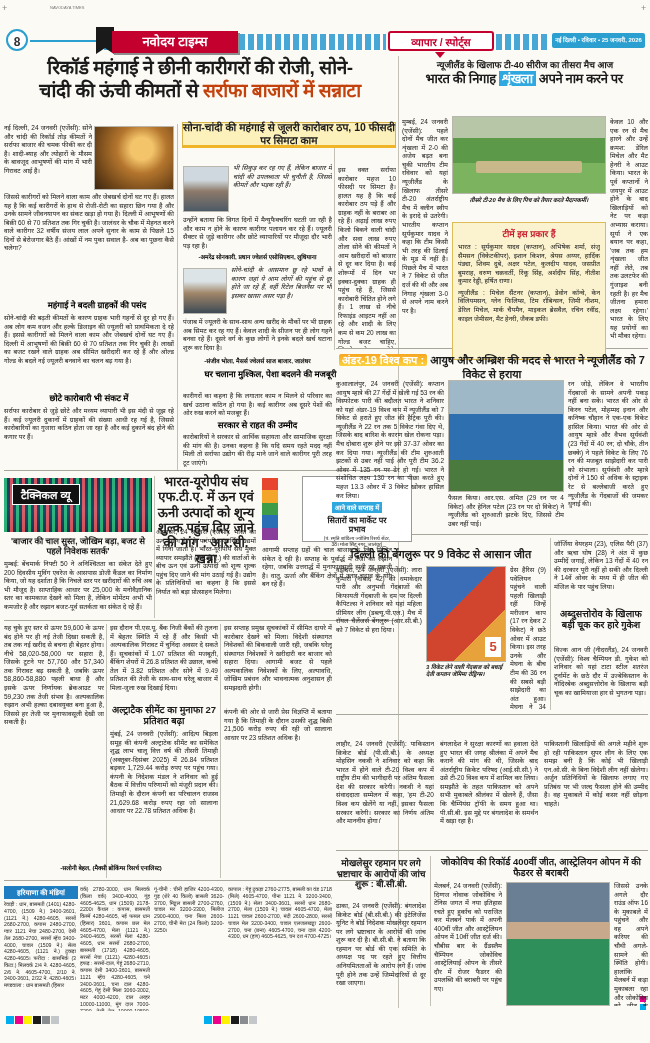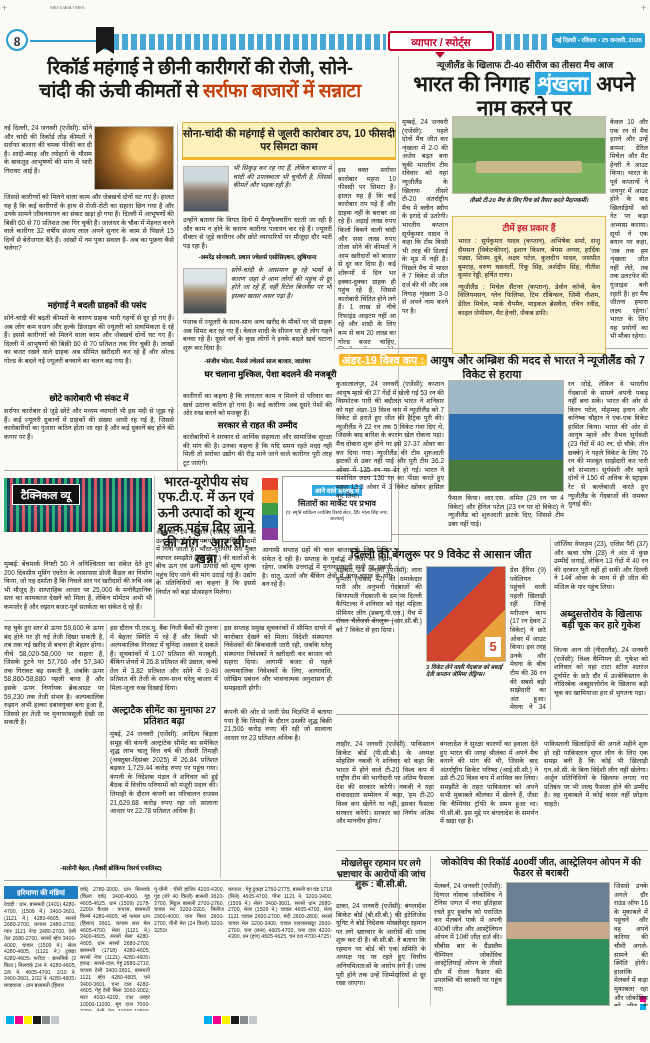--- a/index.html
+++ b/index.html
@@ -9,30 +9,30 @@
   .t{font-size:6.5px;line-height:1.32;text-align:justify;color:#222;overflow:hidden;}
   .t5{font-size:5.2px;line-height:1.3;text-align:justify;color:#2a2a2a;overflow:hidden;}
   .cap{font-size:5.9px;font-weight:bold;font-style:italic;line-height:1.2;color:#111;}
   .sub{font-weight:bold;text-align:center;font-size:8.5px;line-height:1.15;color:#000;}
   .attrib{font-size:6px;font-weight:bold;text-align:center;color:#000;}
   .vr{width:1px;background:#c3c0b8;}
   .hr{height:1px;background:#a9a69e;}
   .blue{color:#c2410c;}
   .photo{overflow:hidden;border:1px solid #b9b6ae;}
   .hl-biz{font-weight:bold;font-size:19px;line-height:1.22;text-align:center;letter-spacing:-0.4px;}
-  .hl-sport{font-weight:bold;font-size:21px;line-height:1.15;text-align:center;letter-spacing:-0.4px;}
+  .hl-sport{font-weight:bold;font-size:13px;line-height:1.15;text-align:center;letter-spacing:-0.4px;}
   .hl-mid{font-weight:bold;text-align:center;line-height:1.18;}
   .tag-hl{background:linear-gradient(180deg,#f6a623,#fbd23c);color:#fff;padding:0 3px;border-radius:2px;}
   .srk-hl{background:#2fa8e0;color:#fff;padding:0 3px;}
   .ybox{background:#fcf0bb;border:1px solid #d8b34a;border-bottom:3px solid #f0b429;}
   .teams{background:#fbf3cf;border:1px solid #ddbb55;padding:4px 5px;}
   .dots{display:flex;gap:1px;}
   .dots span{width:8px;height:8px;display:inline-block;}
   .mandi-h{background:#1f7ec2;color:#fff;font-weight:bold;font-size:7px;text-align:center;line-height:13px;}
-  .astro{border:1px solid #999;background:#fff;text-align:center;padding:2px;}
+  .astro{border:1px solid #999;background:#fff;text-align:center;padding:19px;margin-left:20px;}
   .astro .tag{background:#2fa8e0;color:#fff;font-weight:bold;font-size:6.5px;padding:1px 3px;display:inline-block;}
   .astro .ttl{font-weight:bold;font-size:8px;line-height:1.15;margin-top:2px;}
   .astro .by{font-size:4.8px;line-height:1.2;margin-top:2px;}
   .plus{color:#888;font-size:9px;line-height:1;}
 </style>
 </head>
 <body>
 
 <div class="page">
 
@@ -42,20 +42,21 @@
   <div class="b" style="left:50px;top:5px;font-size:4px;color:#777;">NAVODAYA TIMES</div>
 
   <div class="b" style="left:104px;top:34px;width:282px;height:16px;background:repeating-linear-gradient(90deg,#49a7d6 0 6px,#fdfdfd 6px 9px);"></div>
   <div class="b" style="left:496px;top:34px;width:54px;height:16px;background:repeating-linear-gradient(90deg,#49a7d6 0 6px,#fdfdfd 6px 9px);"></div>
 
   <div class="b" style="left:6px;top:29px;width:22px;height:22px;border:2px solid #2a9fd0;border-radius:50%;text-align:center;line-height:22px;font-weight:bold;font-size:12px;color:#333;background:#fff;">8</div>
   <div class="b" style="left:30px;top:40px;width:66px;height:2px;background:#2a9fd0;"></div>
 
   <div class="b" style="left:96px;top:27px;width:18px;height:27px;background:#1a1a1a;clip-path:polygon(0 0,100% 0,100% 100%,50% 78%,0 100%);"></div>
 
+  <div class="b" style="left:112px;top:31px;width:126px;height:22px;background:#c4002f;color:#fff;font-weight:bold;font-size:13px;text-align:center;line-height:22px;box-shadow:2px 2px 0 #8d8d8d;">नवोदय टाइम्स</div>
 
   <div class="b" style="left:388px;top:31px;width:106px;height:20px;background:#fff;border:2px solid #c4002f;border-radius:3px;color:#c4002f;font-weight:bold;font-size:10.5px;text-align:center;line-height:18px;">व्यापार / स्पोर्ट्स</div>
   <div class="b" style="left:435px;top:52px;width:0;height:0;border-left:5px solid transparent;border-right:5px solid transparent;border-top:6px solid #c4002f;"></div>
 
   <div class="b" style="left:552px;top:33px;width:93px;height:15px;background:#2a9fd0;color:#fff;font-size:6px;font-weight:bold;text-align:center;line-height:15px;border-radius:2px;">नई दिल्ली • रविवार • 25 जनवरी, 2026</div>
 
   <div class="b vr" style="left:398px;top:56px;height:952px;"></div>
   <div class="b vr" style="left:177px;top:124px;height:346px;"></div>
   <div class="b vr" style="left:334px;top:124px;height:226px;"></div>
   <div class="b hr" style="left:4px;top:470px;width:392px;"></div>
@@ -69,21 +70,21 @@
   <div class="b vr" style="left:550px;top:538px;height:172px;"></div>
   <div class="b hr" style="left:336px;top:714px;width:312px;"></div>
   <div class="b hr" style="left:336px;top:850px;width:312px;"></div>
   <div class="b vr" style="left:430px;top:856px;height:150px;"></div>
 
   <div class="b hl-biz" style="left:4px;top:56px;width:392px;">
     <span>रिकॉर्ड महंगाई ने छीनी कारीगरों की रोजी, सोने-</span><br>
     <span>चांदी की ऊंची कीमतों से </span><span class="blue">सर्राफा बाजारों में सन्नाटा</span>
   </div>
 
-  <div class="b ybox" style="left:182px;top:122px;width:214px;height:38px;display:flex;align-items:center;">
+  <div class="b ybox" style="left:182px;top:122px;width:214px;height:26px;display:flex;align-items:center;">
     <div style="width:100%;font-weight:bold;font-size:10.5px;line-height:1.25;text-align:center;">सोना-चांदी की महंगाई से जूलरी कारोबार ठप, 10 फीसदी पर सिमटा काम</div>
   </div>
 
   <div class="b t" style="left:4px;top:124px;width:88px;height:68px;">नई दिल्ली, 24 जनवरी (एजेंसी): सोने और चांदी की रिकॉर्ड तोड़ कीमतों ने सर्राफा बाजार की चमक फीकी कर दी है। शादी-ब्याह और त्योहारों के मौसम के बावजूद आभूषणों की मांग में भारी गिरावट आई है।</div>
   <div class="b photo" style="left:94px;top:126px;width:80px;height:64px;background:radial-gradient(circle at 60% 35%,#f3c46a 0 18%,#b5762e 40%,#6e4518 75%,#3c2610 100%);"></div>
   <div class="b t" style="left:4px;top:193px;width:170px;height:104px;">जिससे कारीगरों को मिलने वाला काम और जेबखर्च दोनों घट गए हैं। हालत यह है कि कई कारीगरों के हाथ से रोजी-रोटी का सहारा छिन गया है और उनके सामने जीवनयापन का संकट खड़ा हो गया है। दिल्ली में आभूषणों की बिक्री 60 से 70 प्रतिशत तक गिर चुकी है। जालंधर के चौक में मेहनत करने वाले कारीगर 32 वर्षीय संजय लाल अपने सुनार के काम से पिछले 15 दिनों से बेरोजगार बैठे हैं। आंखों में नम पुका सवाल है- अब का पूछना कैसे चलेगा?</div>
 
   <div class="b photo" style="left:183px;top:166px;width:46px;height:46px;background:linear-gradient(180deg,#cfd8de 0 30%,#8d7a6a 55%,#4d5a66 100%);"></div>
   <div class="b t" style="left:233px;top:164px;width:99px;height:50px;font-style:italic;">भी सिकुड़ कर रह गए हैं, लेकिन बाजार में चांदी की उपलब्धता भी चुनौती है, जिससे कीमतें और भड़क रही हैं।</div>
   <div class="b t" style="left:183px;top:216px;width:149px;height:36px;">उन्होंने बताया कि विगत दिनों में मैन्युफैक्चरिंग घटती जा रही है और काम न होने के कारण कारीगर पलायन कर रहे हैं। ज्यूलरी सैक्टर से जुड़े कारीगर और छोटे व्यापारियों पर मौजूदा दौर भारी पड़ रहा है।</div>
@@ -102,20 +103,21 @@
   <div class="b sub" style="left:196px;top:370px;width:149px;">घर चलाना मुश्किल, पेशा बदलने की मजबूरी</div>
   <div class="b t" style="left:183px;top:392px;width:149px;height:26px;">कारीगरों का कहना है कि लगातार काम न मिलने से परिवार का खर्च उठाना कठिन हो गया है। कई कारीगर अब दूसरे पेशों की ओर रुख करने को मजबूर हैं।</div>
   <div class="b sub" style="left:183px;top:421px;width:149px;">सरकार से राहत की उम्मीद</div>
   <div class="b t" style="left:183px;top:433px;width:149px;height:36px;">कारोबारियों ने सरकार से आर्थिक सहायता और सामाजिक सुरक्षा की मांग की है। उनका कहना है कि यदि समय रहते मदद नहीं मिली तो सर्राफा उद्योग की रीढ़ माने जाने वाले कारीगर पूरी तरह टूट जाएंगे।</div>
 
   <div class="b t" style="left:338px;top:166px;width:58px;height:182px;">इस वक्त सर्राफा कारोबार महज 10 फीसदी पर सिमटा है। हालत यह है कि कई कारोबार ठप पड़े हैं और ग्राहक नहीं के बराबर आ रहे हैं। अढ़ाई लाख रुपए किलो बिकने वाली चांदी और सवा लाख रुपए तोला सोने की कीमतों ने आम खरीदारों को बाजार से दूर कर दिया है। कई शोरूमों में दिन भर इक्का-दुक्का ग्राहक ही पहुंच रहे हैं, जिससे कारोबारी चिंतित होने लगे हैं। 1 लाख से नीचे रिफाइंड आइटम नहीं आ रहे और शादी के लिए कम से कम 20 लाख का गोल्ड बजट चाहिए, जिसके मद्देनजर सोने-चांदी की खरीद आम लोगों के लिए मुश्किल हो गई है। लोगों की पहुंच में लाने के लिए, बैंक सहायता के साथ जी.एस.टी. में कटौती करने की मांग उठने लगी है।</div>
 
   <div class="b photo" style="left:4px;top:478px;width:148px;height:54px;border:none;background:linear-gradient(180deg,#0d2030,#10303f 60%,#0a1a24),repeating-linear-gradient(90deg,#1fa35a 0 3px,#0d2030 3px 6px,#d23b3b 6px 9px,#0d2030 9px 12px);background-blend-mode:screen;">
     <div style="margin:6px 8px;display:inline-block;background:#111;color:#fff;font-weight:bold;font-size:11px;padding:2px 8px;border:1px solid #fff;">टैक्निकल व्यू</div>
   </div>
+  <div class="b hl-mid" style="left:4px;top:536px;width:148px;font-size:8.5px;">'बाजार की चाल सुस्त, जोखिम बड़ा, बजट से पहले निवेशक सतर्क'</div>
   <div class="b t" style="left:4px;top:560px;width:148px;height:58px;">मुम्बई: बेंचमार्क निफ्टी 50 ने अनिश्चितता का संकेत देते हुए 200 दिवसीय मूविंग एवरेज के आसपास डोजी कैंडल का निर्माण किया, जो यह दर्शाता है कि निचले स्तर पर खरीदारों की रुचि अब भी मौजूद है। साप्ताहिक आधार पर 25,000 के मनोवैज्ञानिक स्तर का कामकाज देखने को मिला है, लेकिन मोमेंटम अभी भी कमजोर है और रुझान बजट-पूर्व सतर्कता का संकेत दे रहे हैं।</div>
   <div class="b t" style="left:4px;top:624px;width:100px;height:236px;">यह चुके हुए स्तर से ऊपर 59,600 के ऊपर बंद होने पर ही नई तेजी दिखा सकती है, तब तक नई खरीद से बचना ही बेहतर होगा। नीचे 58,020-58,000 पर सहारा है, जिसके टूटने पर 57,760 और 57,340 तक गिरावट बढ़ सकती है, जबकि ऊपर 58,860-58,880 पहली बाधा है और इसके ऊपर निर्णायक ब्रेकआउट पर 59,230 तक तेजी संभव है। अल्पकालिक रुझान अभी हल्का दबावयुक्त बना हुआ है, जिससे हर तेजी पर मुनाफावसूली देखी जा सकती है।</div>
   <div class="b t" style="left:110px;top:624px;width:108px;height:76px;">इस दौरान पी.एस.यू. बैंक निजी बैंकों की तुलना में बेहतर स्थिति में रहे हैं और किसी भी अल्पकालिक गिरावट में चुनिंदा अवसर दे सकते हैं। सूचकांकों में 1.07 प्रतिशत की मजबूती, बैंकिंग शेयरों में 26.8 प्रतिशत की उछाल, कच्चे तेल में 3.82 प्रतिशत और सोने में 9.49 प्रतिशत की तेजी के साथ-साथ घरेलू बाजार में मिला-जुला रुख दिखाई दिया।</div>
   <div class="b t" style="left:224px;top:624px;width:108px;height:80px;">इस सप्ताह प्रमुख सूचकांकों में सीमित दायरे में कारोबार देखने को मिला। विदेशी संस्थागत निवेशकों की बिकवाली जारी रही, जबकि घरेलू संस्थागत निवेशकों ने खरीदारी कर बाजार को सहारा दिया। आगामी बजट से पहले अल्पकालिक निवेशकों के लिए, अल्पावधि, जोखिम प्रबंधन और भावनात्मक अनुशासन ही समझदारी होगी।</div>
   <div class="b attrib" style="left:4px;top:864px;width:214px;">-सलोनी बेहल, (मैक्सी ब्रोकिंग्स रिसर्च एनालिस्ट)</div>
 
   <div class="b hl-mid" style="left:156px;top:474px;width:100px;font-size:13px;">भारत-यूरोपीय संघ एफ.टी.ए. में ऊन एवं ऊनी उत्पादों को शून्य शुल्क पहुंच दिए जाने की मांग : आर.सी. खन्ना</div>
   <div class="b t" style="left:156px;top:528px;width:100px;height:90px;">अमृतसर, 24 जनवरी (एजेंसी): भारत का ऊन उद्योग देश के पारंपरिक आर्थिक उद्यमों में गिना जाता है। भारत-यूरोपीय संघ मुक्त व्यापार समझौते (एफ.टी.ए.) की वार्ताओं के बीच ऊन एवं ऊनी उत्पादों को शून्य शुल्क पहुंच दिए जाने की मांग उठाई गई है। उद्योग के प्रतिनिधियों का कहना है कि इससे निर्यात को बड़ा प्रोत्साहन मिलेगा।</div>
 
   <div class="b" style="left:262px;top:478px;width:16px;height:62px;background:linear-gradient(180deg,#e8452f 0 20%,#f4a62a 20% 40%,#3e9b48 40% 60%,#2a6fb5 60% 80%,#8a3e9b 80% 100%);"></div>
@@ -159,21 +161,21 @@
   <div class="b hl-sport" style="left:400px;top:72px;width:248px;">
     <span>भारत की निगाह </span><span class="srk-hl">शृंखला</span><span> अपने नाम करने पर</span>
   </div>
 
   <div class="b t" style="left:402px;top:118px;width:46px;height:236px;">मुम्बई, 24 जनवरी (एजेंसी): पहले दोनों मैच जीत कर शृंखला में 2-0 की अजेय बढ़त बना चुकी भारतीय टीम रविवार को यहां न्यूजीलैंड के खिलाफ तीसरे टी-20 अंतर्राष्ट्रीय मैच में क्लीन स्वीप के इरादे से उतरेगी। भारतीय कप्तान सूर्यकुमार यादव ने कहा कि टीम किसी भी तरह की ढिलाई के मूड में नहीं है। पिछले मैच में भारत ने 7 विकेट से जीत दर्ज की थी और अब निगाह शृंखला 3-0 से अपने नाम करने पर है।</div>
   <div class="b photo" style="left:452px;top:116px;width:154px;height:78px;background:linear-gradient(180deg,#b8c6a8 0 28%,#5c9a4a 28% 60%,#7bb35e 60% 100%);">
     <div style="margin:44px auto 0;width:70%;height:12px;background:#c9b98a;border-radius:2px;"></div>
   </div>
   <div class="b cap" style="left:452px;top:197px;width:154px;text-align:center;">तीसरे टी-20 मैच के लिए पिच को तैयार करते मैदानकर्मी।</div>
 
-  <div class="b teams" style="left:452px;top:216px;width:154px;height:138px;">
+  <div class="b teams" style="left:452px;top:222px;width:154px;height:138px;">
     <div style="color:#c81f2e;font-weight:bold;font-size:9px;text-align:center;margin-bottom:3px;">टीमें इस प्रकार हैं</div>
     <div class="t" style="margin-bottom:3px;">भारत : सूर्यकुमार यादव (कप्तान), अभिषेक शर्मा, संजू सैमसन (विकेटकीपर), इशान किशन, श्रेयस अय्यर, हार्दिक पंड्या, शिवम दुबे, अक्षर पटेल, कुलदीप यादव, जसप्रीत बुमराह, वरुण चक्रवर्ती, रिंकू सिंह, अर्शदीप सिंह, नीतीश कुमार रेड्डी, हर्षित राणा।</div>
     <div class="t">न्यूजीलैंड : मिचेल सैंटनर (कप्तान), डेवोन कॉन्वे, केन विलियमसन, ग्लेन फिलिप्स, टिम रॉबिन्सन, जिमी नीशम, डेरिल मिचेल, मार्क चैपमैन, माइकल ब्रेसवैल, रचिन रवींद्र, काइल जेमीसन, मैट हेनरी, जैकब डफी।</div>
   </div>
   <div class="b t" style="left:610px;top:118px;width:38px;height:236px;">केवल 10 और एक रन से मैच हारने और उन्हें क्रमश: डेरिल मिचेल और मैट हेनरी ने आउट किया। भारत के पूर्व कप्तानों ने जयपुर में आउट होने के बाद खिलाड़ियों को नेट पर कड़ा अभ्यास कराया। सूर्या ने एक बयान पर कहा, 'जब तक हम शृंखला जीत नहीं लेते, तब तक उलटफेर की गुंजाइश बनी रहती है। हर मैच जीतना हमारा लक्ष्य रहेगा।' भारत के लिए यह प्रयोगों का भी मौका रहेगा।</div>
 
   <div class="b" style="left:336px;top:353px;width:312px;font-weight:bold;font-size:11px;text-align:center;line-height:1.3;">
     <span class="tag-hl">अंडर-19 विश्व कप :</span><span> आयुष और अम्ब्रिश की मदद से भारत ने न्यूजीलैंड को 7 विकेट से हराया</span>
   </div>
   <div class="b t" style="left:336px;top:380px;width:108px;height:150px;">कुआलालंपुर, 24 जनवरी (एजेंसी): कप्तान आयुष म्हात्रे की 27 गेंदों में खेली गई 53 रन की विस्फोटक पारी की बदौलत भारत ने शनिवार को यहां अंडर-19 विश्व कप में न्यूजीलैंड को 7 विकेट से हराते हुए जीत की हैट्रिक पूरी की। न्यूजीलैंड ने 22 रन तक 5 विकेट गंवा दिए थे, जिसके बाद बारिश के कारण खेल रोकना पड़ा। मैच दोबारा शुरू होने पर इसे 37-37 ओवर का कर दिया गया। न्यूजीलैंड की टीम शुरुआती झटकों से उबर नहीं पाई और पूरी टीम 36.2 ओवर में 135 रन पर ढेर हो गई। भारत ने संशोधित लक्ष्य 130 रन का पीछा करते हुए महज 13.3 ओवर में 3 विकेट खोकर हासिल कर लिया।</div>

